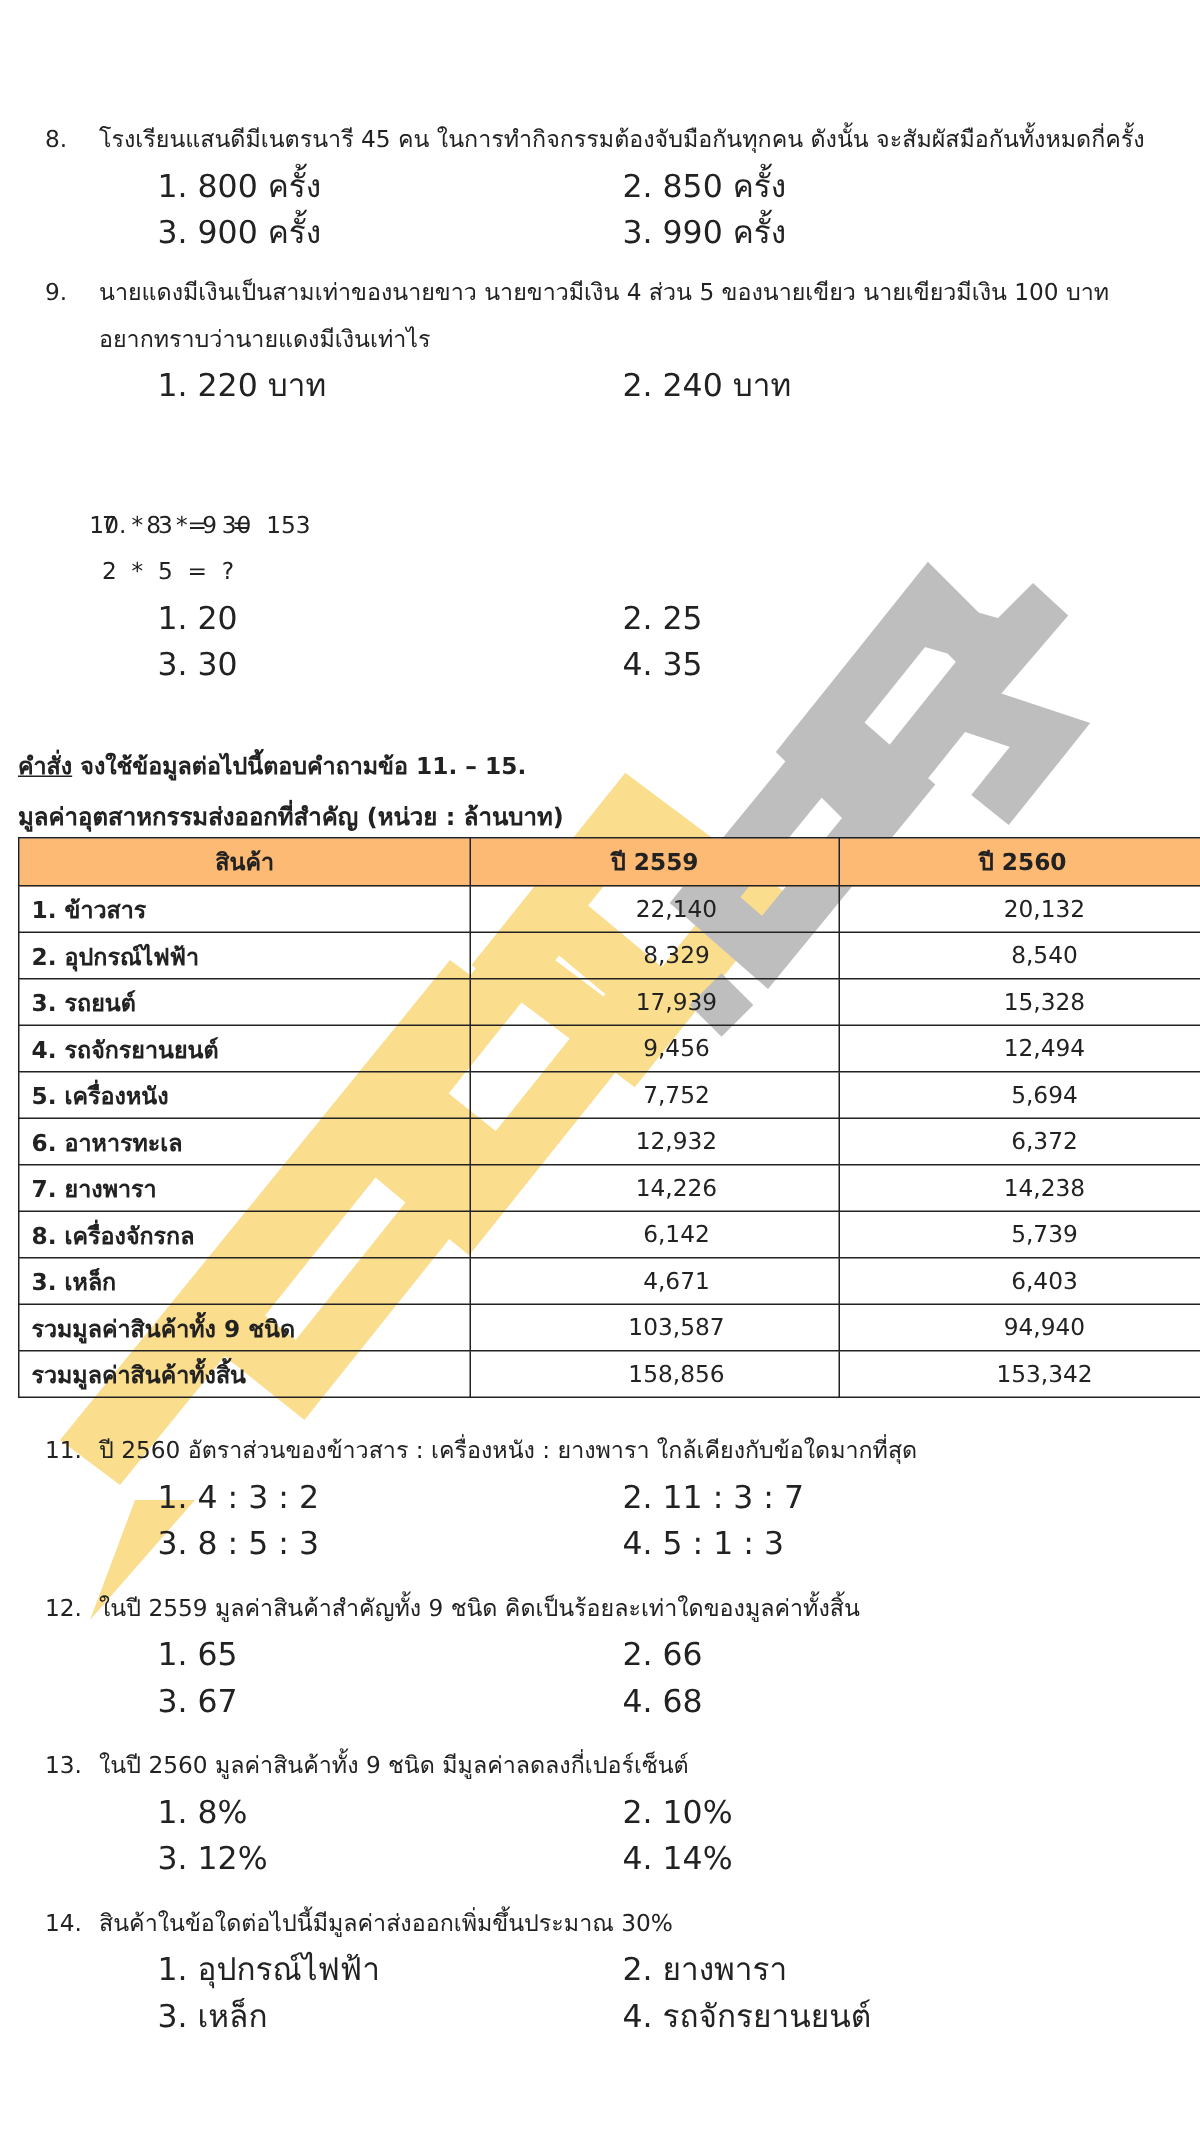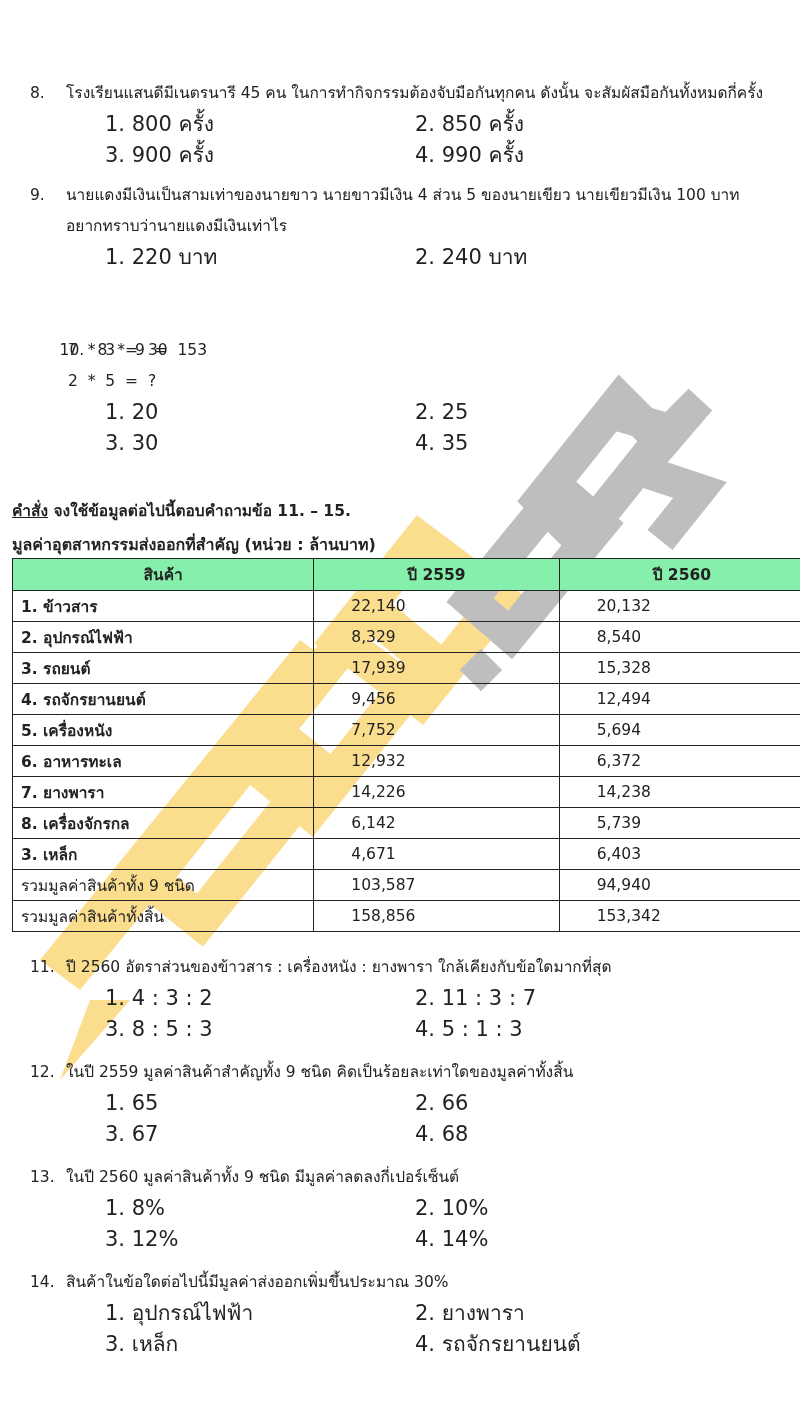--- a/index.html
+++ b/index.html
@@ -19,24 +19,24 @@
     .opt.c1 { left: 75px; }
     .opt.c2 { left: 385px; }
     .eq { height: 31px; line-height: 31px; font-size: 15.5px; white-space: pre; }
     .eq .qnum { width: 38px; }
     .eq.indent { padding-left: 38px; }
     .instr { position: absolute; left: 12px; top: 498px; font-weight: bold; font-size: 15.5px; line-height: 26px; white-space: nowrap; }
     .instr .u { text-decoration: underline; }
     .caption { position: absolute; left: 12px; top: 532px; font-weight: bold; font-size: 16px; line-height: 26px; white-space: nowrap; }
     table.data { position: absolute; left: 12px; top: 558px; width: 793px; border-collapse: collapse; font-size: 15.5px; }
     table.data th, table.data td { border: 1.5px solid #222; height: 30px; padding: 0 8px; }
-    table.data th { background: #86efac; font-weight: bold; text-align: center; height: 31px; }
+    table.data th { background: #fdba74; font-weight: bold; text-align: center; height: 31px; }
     table.data td.name { text-align: left; font-weight: bold; width: 300px; }
-    table.data td.num { width: 210px; padding-left: 37px; }
-    table.data tr.total td.name { font-weight: normal; }
+    table.data td.num { text-align: center; width: 210px; padding-left: 37px; }
+    table.data tr.total td.name { font-weight: bold; }
   </style>
 </head>
 <body>
 
 <svg class="watermark" viewBox="0 0 800 1424" xmlns="http://www.w3.org/2000/svg">
   <g opacity="0.85">
 
     <g fill="#fbd77a">
       <path d="M40 960 L300 640 L340 670 L80 990 Z"></path>
       <path d="M150 880 L270 730 L320 770 L200 920 Z" fill="none" stroke="#fbd77a" stroke-width="38"></path>
@@ -59,21 +59,21 @@
   <div class="q" style="top:78px;">
     <div class="qline">
       <span class="qnum">8.</span><span>โรงเรียนแสนดีมีเนตรนารี 45 คน ในการทำกิจกรรมต้องจับมือกันทุกคน ดังนั้น จะสัมผัสมือกันทั้งหมดกี่ครั้ง</span>
     </div>
     <div class="opts">
       <span class="opt c1">1. 800 ครั้ง</span>
       <span class="opt c2">2. 850 ครั้ง</span>
     </div>
     <div class="opts">
       <span class="opt c1">3. 900 ครั้ง</span>
-      <span class="opt c2">4. 990 ครั้ง</span>
+      <span class="opt c2">3. 990 ครั้ง</span>
     </div>
   </div>
 
   <div class="q" style="top:180px;">
     <div class="qline">
       <span class="qnum">9.</span><span>นายแดงมีเงินเป็นสามเท่าของนายขาว นายขาวมีเงิน 4 ส่วน 5 ของนายเขียว นายเขียวมีเงิน 100 บาท</span>
     </div>
     <div class="qline cont">อยากทราบว่านายแดงมีเงินเท่าไร</div>
     <div class="opts">
       <span class="opt c1">1. 220 บาท</span>

